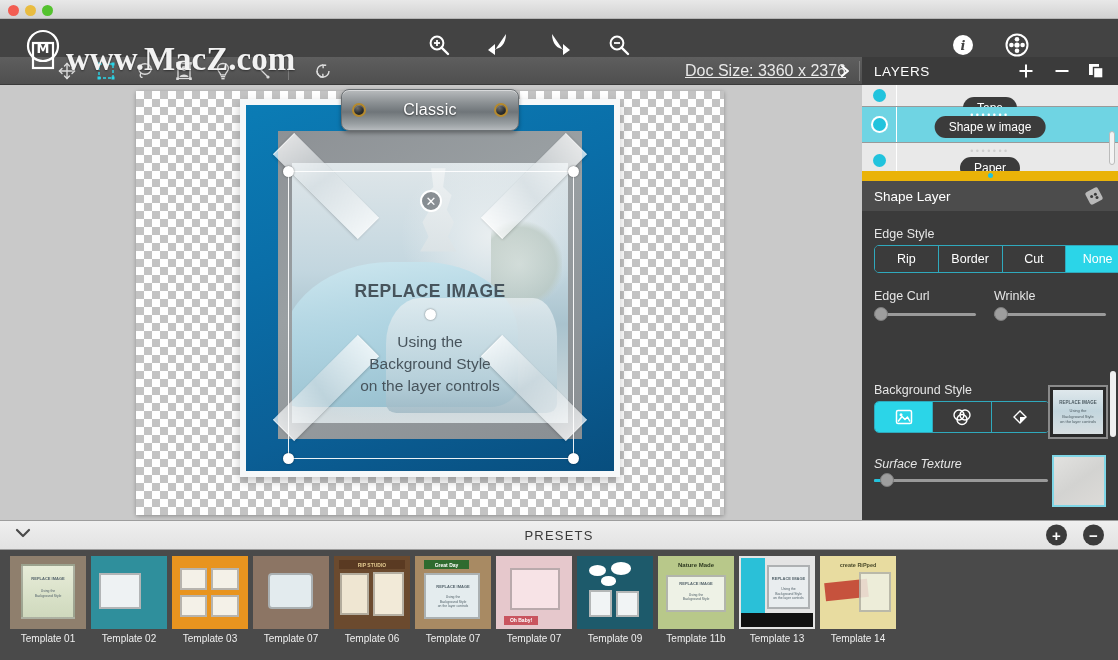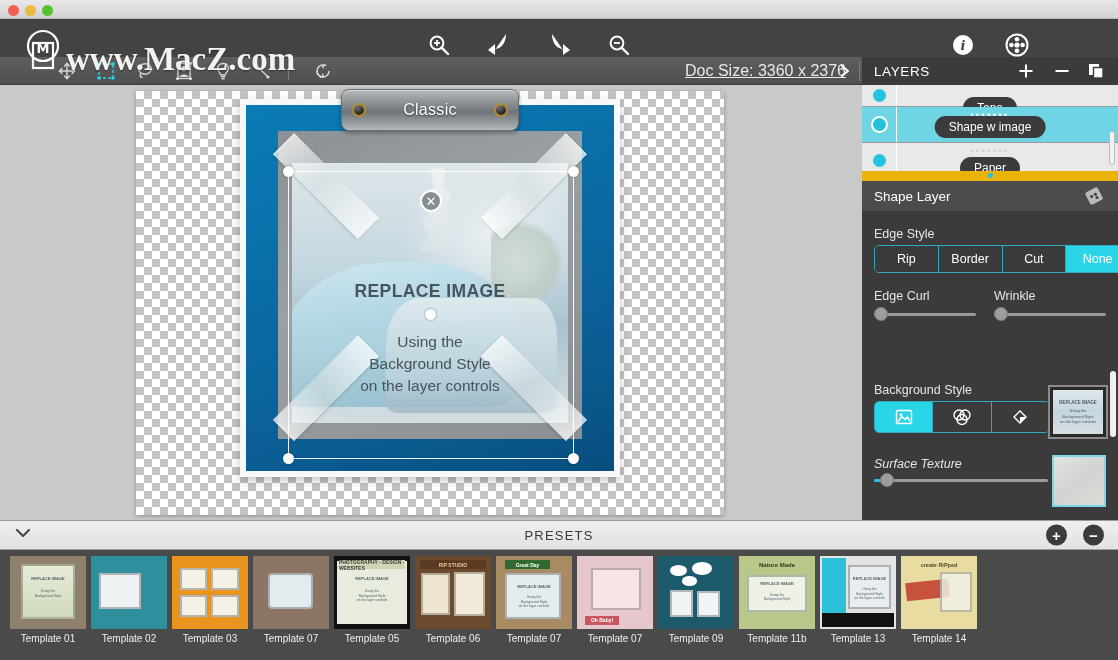--- a/index.html
+++ b/index.html
@@ -760,33 +760,20 @@
       <div class="preset-label">Template 03</div>
     </div>
 
     <div class="preset">
       <div class="preset-thumb" style="background:#8c7564;">
         <div class="pt-card" style="left:18%;top:22%;width:62%;height:52%;background:#e3ebee;border-radius:4px;"></div>
       </div>
       <div class="preset-label">Template 07</div>
     </div>
 
-    <div class="preset">
-      <div class="preset-thumb" style="background:#111;">
-        <div class="pt-card" style="left:2%;top:4%;width:96%;height:92%;background:#e8ecdf;border:none;"></div>
-        <div class="pt-banner" style="background:#cfd6b6;color:#3c3c3c;">PHOTOGRAPHY · DESIGN · WEBSITES</div>
-        <div class="pt-txt1">REPLACE IMAGE</div>
-        <div class="pt-txt2">
-          <div>Using the</div>
-          <div>Background Style</div>
-          <div>on the layer controls</div>
-        </div>
-      </div>
-      <div class="preset-label">Template 05</div>
-    </div>
 
     <div class="preset">
       <div class="preset-thumb" style="background:#6b4a2e;">
         <div class="pt-banner" style="background:#5a3a22;color:#e2c98f;">RIP STUDIO</div>
         <div class="pt-card" style="left:6%;top:22%;width:40%;height:60%;background:#efe6d2;"></div>
         <div class="pt-card" style="left:52%;top:20%;width:42%;height:64%;background:#f2ead8;"></div>
       </div>
       <div class="preset-label">Template 06</div>
     </div>
 

